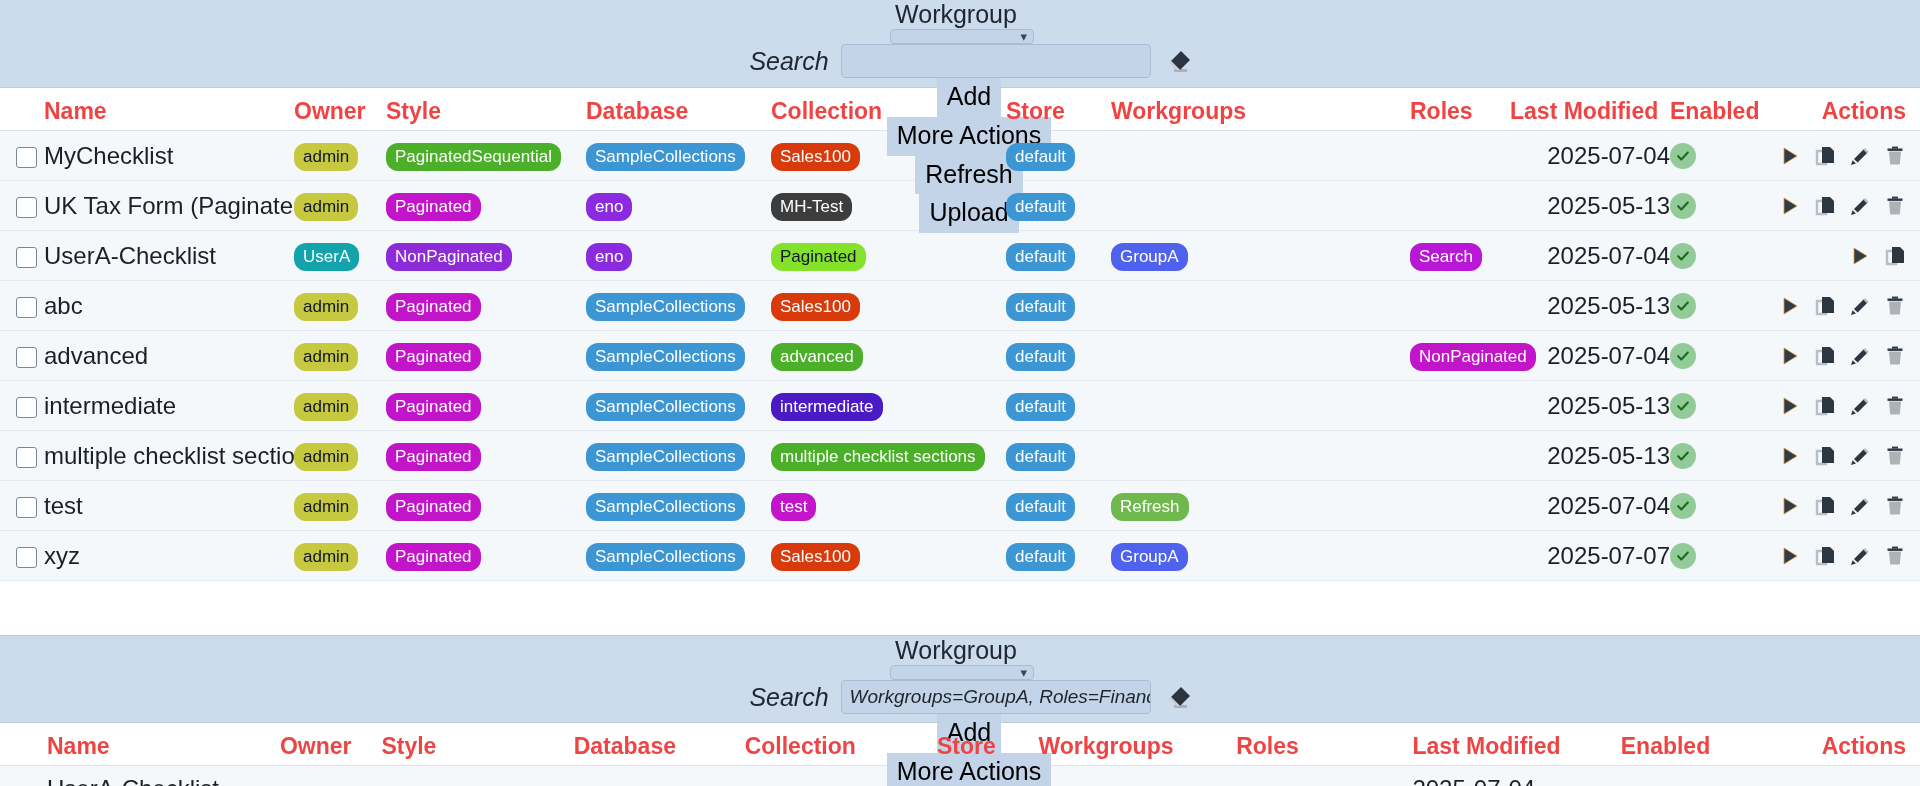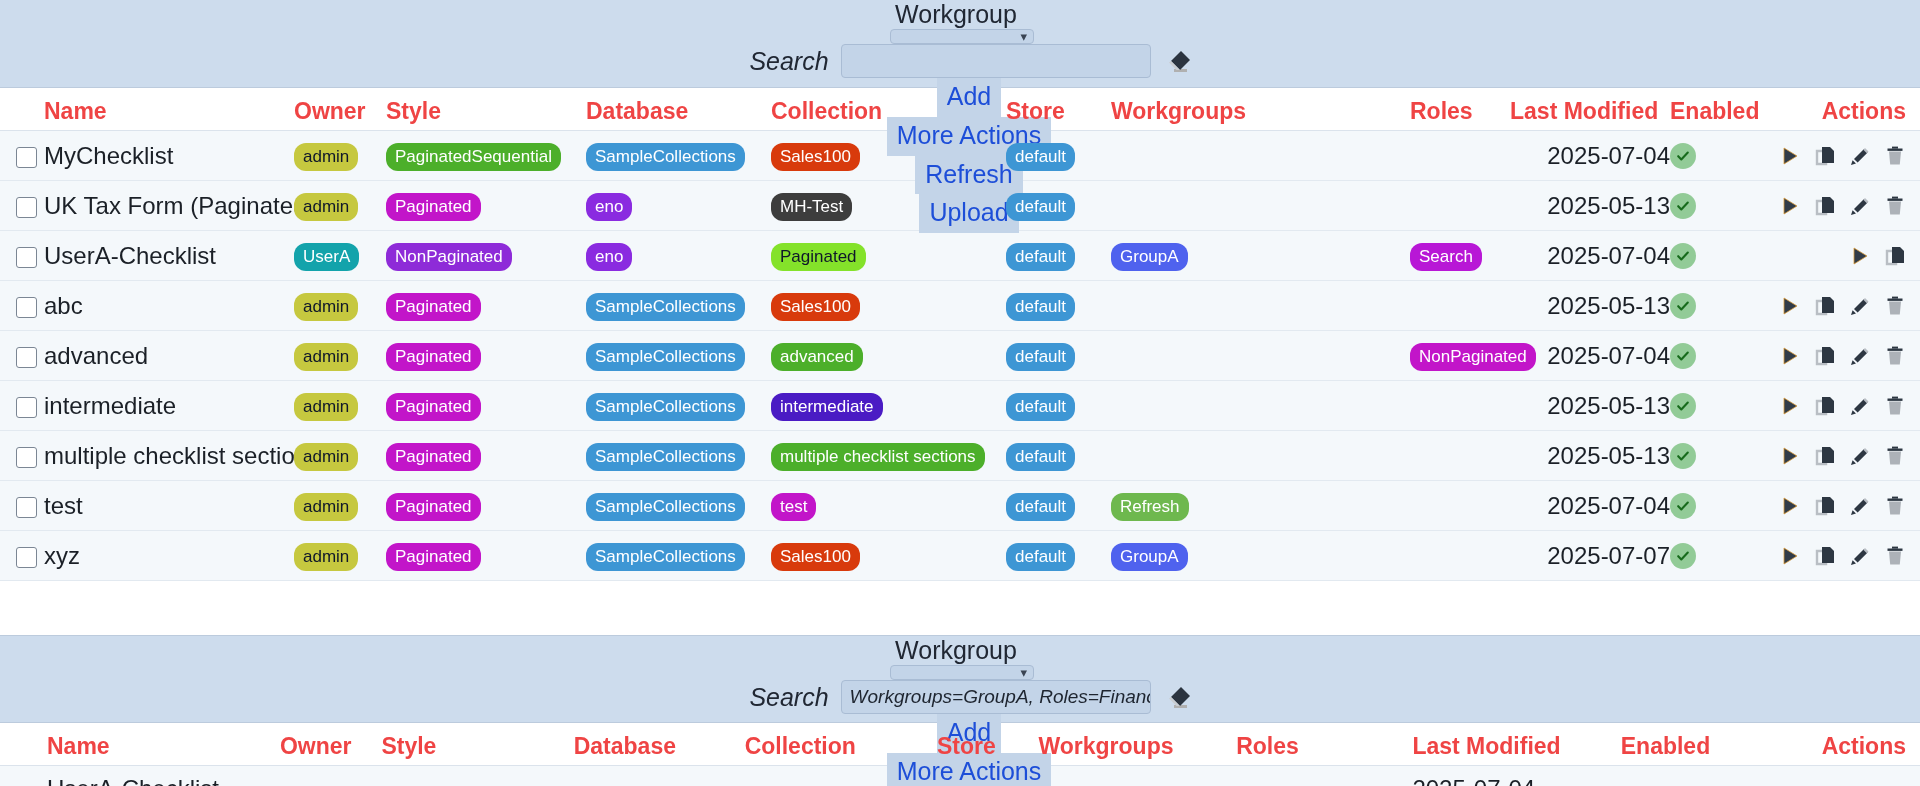--- a/index.html
+++ b/index.html
@@ -60,21 +60,21 @@
     align-items: center;
     white-space: nowrap;
     overflow: hidden;
   }
   .search-box.top { width: 310px; }
   .search-box.bottom { width: 310px; }
   .eraser { margin-left: 14px; width: 28px; height: 28px; display:block; }
   .tb-spacer { flex: 1 1 auto; }
   .tb-btn {
     background: #c3d4e8;
-    color: #1d4ed8;
+    color: #000000;
     font-size: 25px;
     border: none;
     padding: 4px 10px 6px 10px;
     margin-left: 14px;
     cursor: pointer;
     font-family: "Liberation Sans", sans-serif;
     line-height: 1.15;
     white-space: nowrap;
   }
 

